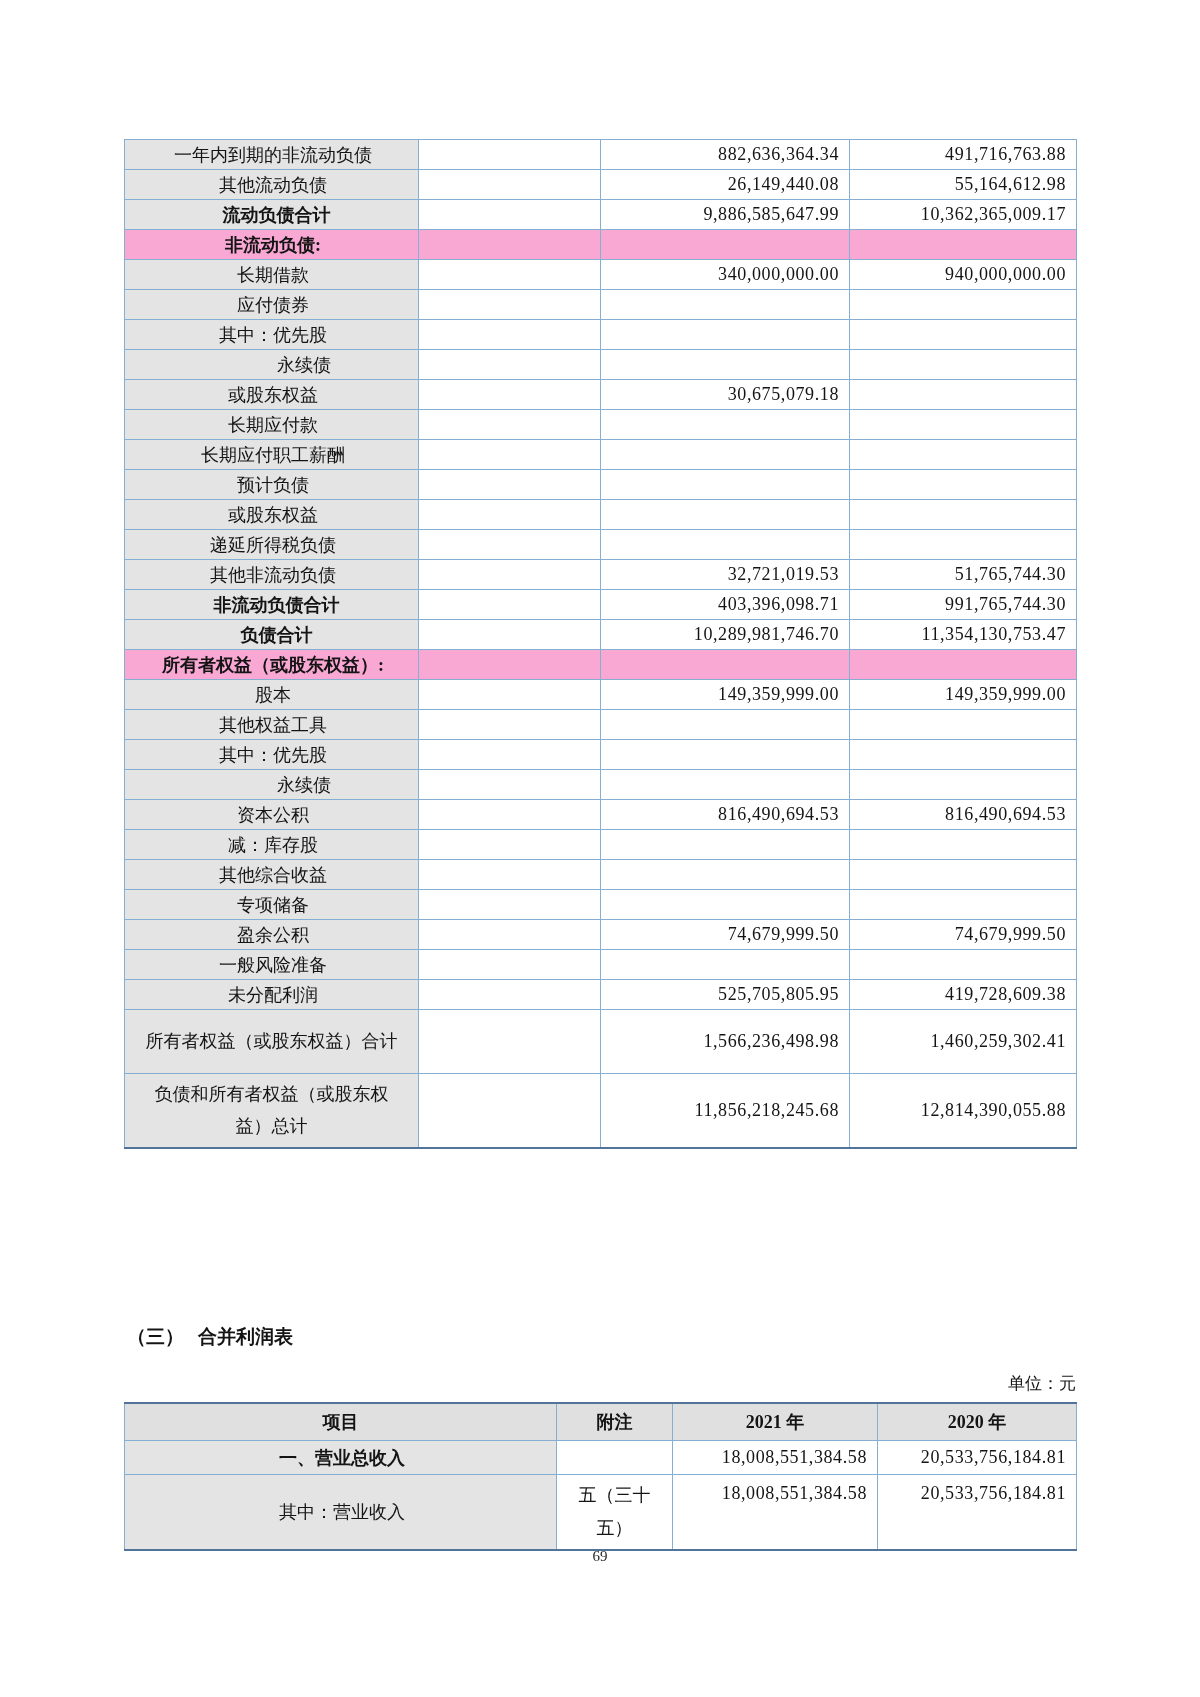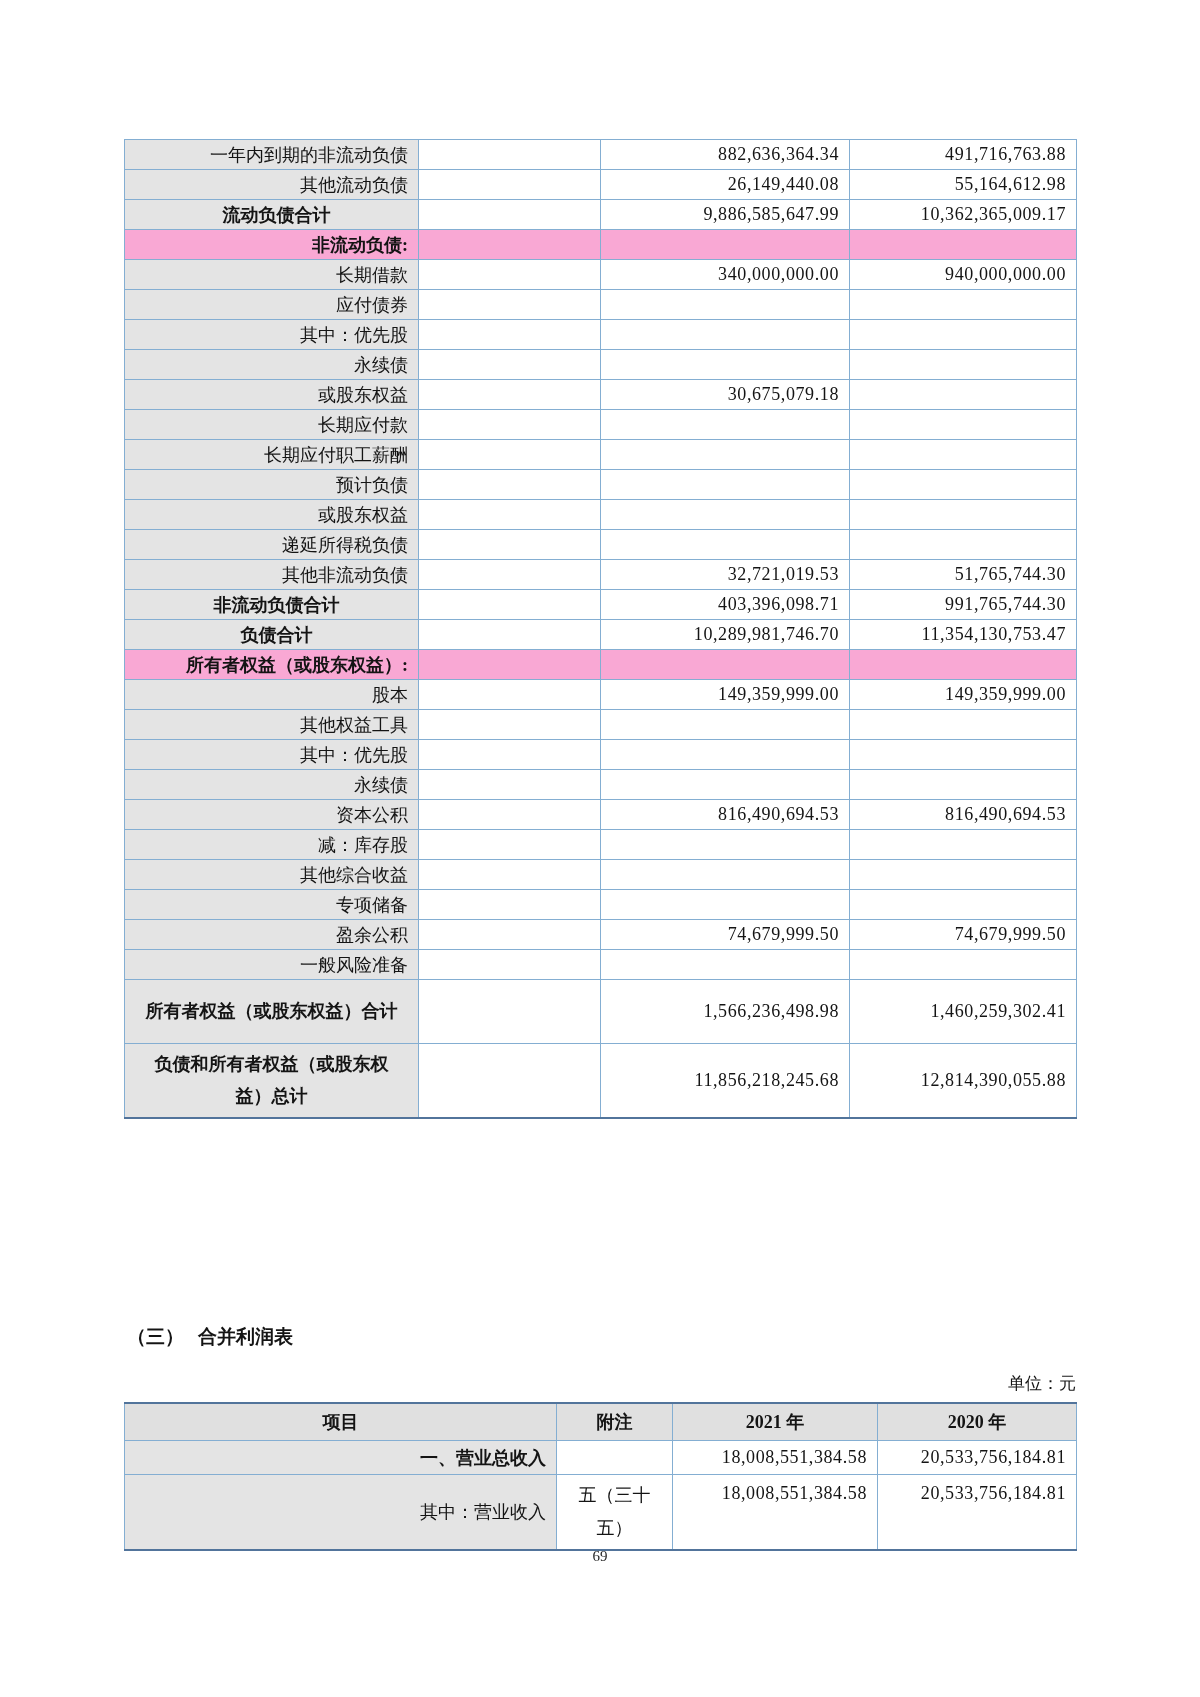--- a/index.html
+++ b/index.html
@@ -8,25 +8,25 @@
     font-family:"Liberation Serif","DejaVu Serif",serif;
     color:#141414;position:relative;overflow:hidden;
   }
   .page{position:relative;width:1200px;height:1697px;background:#fff;}
 
   table{border-collapse:collapse;table-layout:fixed;position:absolute;left:124px;width:952px;font-size:18px;}
   td{border:1px solid #84aed2;padding:0 10px;height:29px;vertical-align:middle;overflow:hidden;}
 
   
   #bs-table{top:139px;border-bottom:2px solid #52749b;}
-  .label-cell{background:#e4e4e4;text-align:right;padding-left:13px;}
+  .label-cell{background:#e4e4e4;text-align:center;padding-left:13px;}
   .num{text-align:right;letter-spacing:0.6px;white-space:nowrap;}
   tr.row-section td{background:#f9a8d4;font-weight:bold;}
   tr.row-subtotal td.label-cell{text-align:center;font-weight:bold;padding-left:20px;}
-  tr.row-total2 td.label-cell{text-align:center;font-weight:bold;padding:5px 12px;line-height:1.75;}
+  tr.row-total2 td.label-cell{text-align:center;font-weight:normal;padding:5px 12px;line-height:1.75;}
   tr.row-total2 td{height:53px;}
   tr.row-indent td.label-cell{padding-left:75px;}
 
   
   .section-heading{
     position:absolute;left:127px;top:1324px;
     font-size:19px;font-weight:bold;display:flex;gap:14px;
   }
   .unit-label{
     position:absolute;right:124px;top:1372px;font-size:17px;text-align:right;
@@ -218,20 +218,26 @@
           <td class="label-cell">盈余公积</td>
           <td class="note-cell"></td>
           <td class="num">74,679,999.50</td>
           <td class="num">74,679,999.50</td>
         </tr>
         <tr class="row-normal">
           <td class="label-cell">一般风险准备</td>
           <td class="note-cell"></td>
           <td class="num"></td>
           <td class="num"></td>
+        </tr>
+        <tr class="row-normal">
+          <td class="label-cell">未分配利润</td>
+          <td class="note-cell"></td>
+          <td class="num">525,705,805.95</td>
+          <td class="num">419,728,609.38</td>
         </tr>
         <tr class="row-total2">
           <td class="label-cell">所有者权益（或股东权益）合计</td>
           <td class="note-cell"></td>
           <td class="num">1,566,236,498.98</td>
           <td class="num">1,460,259,302.41</td>
         </tr>
         <tr class="row-total2">
           <td class="label-cell">负债和所有者权益（或股东权益）总计</td>
           <td class="note-cell"></td>

